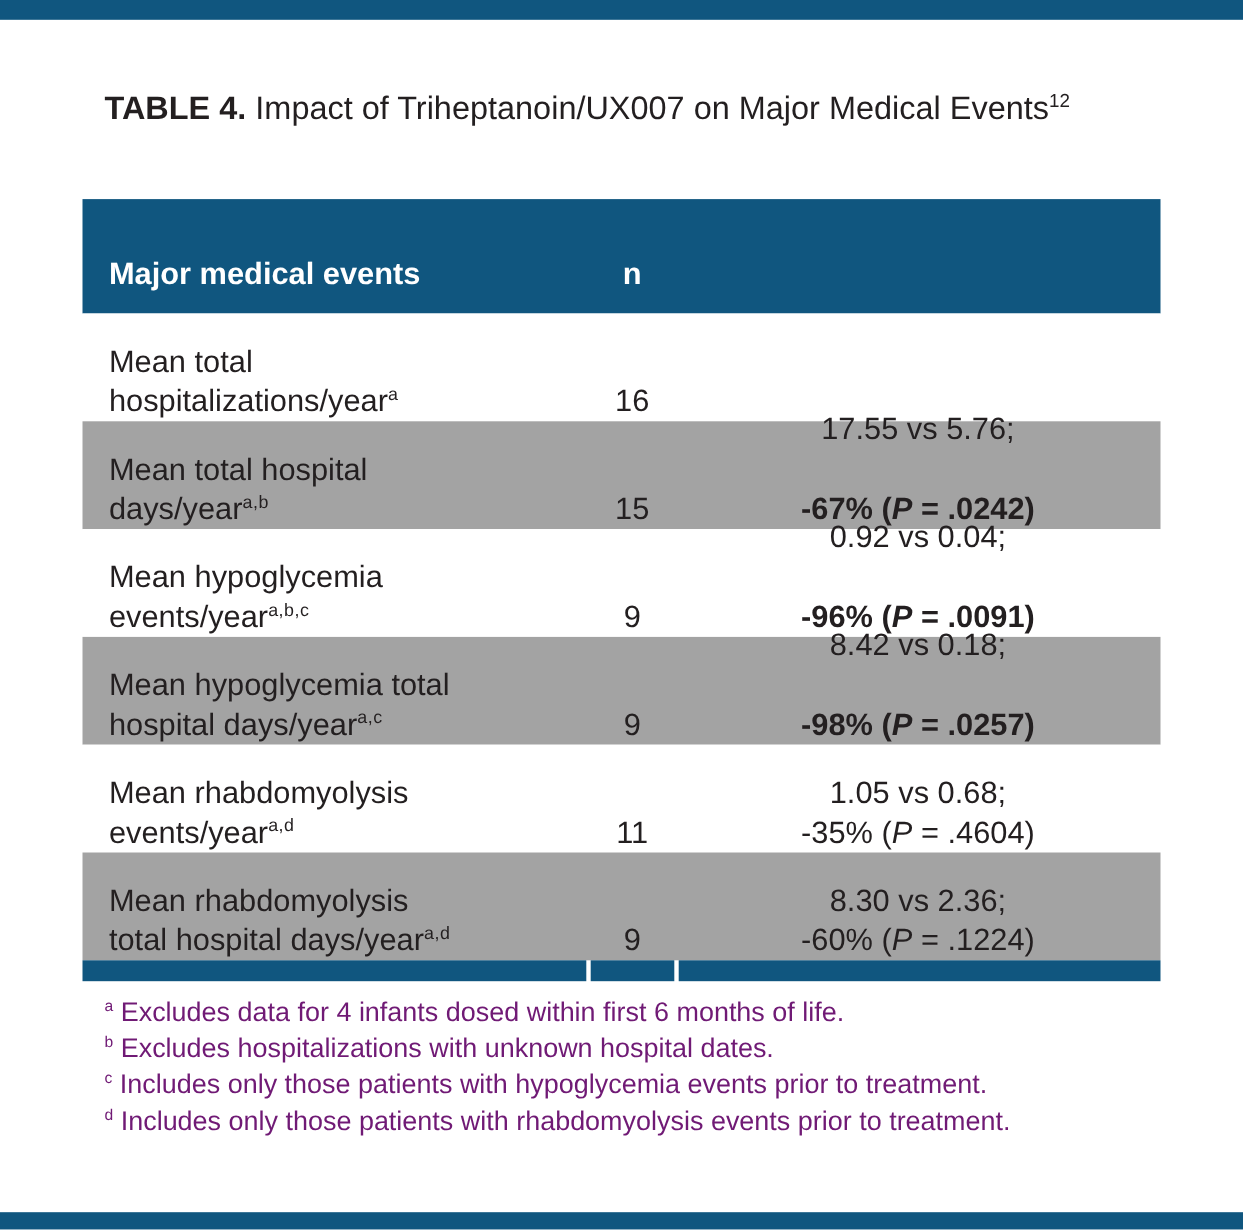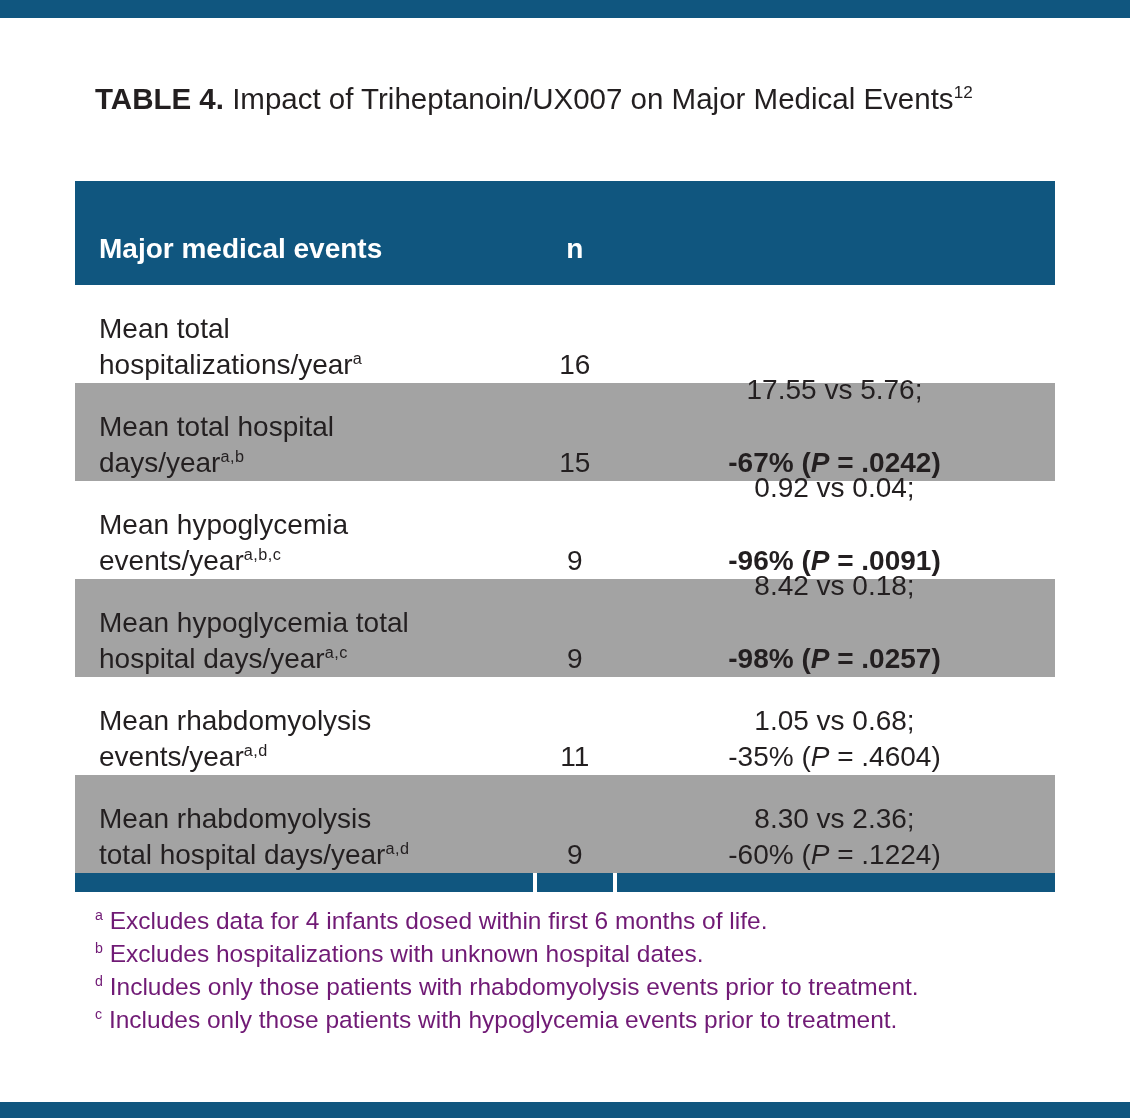--- a/index.html
+++ b/index.html
@@ -126,19 +126,19 @@
       <div class="s1"></div>
       <div class="s2"></div>
       <div class="s3"></div>
     </div>
 
   </div>
 
   <div class="footnotes">
     <div><sup>a</sup> <span>Excludes data for 4 infants dosed within first 6 months of life.</span></div>
     <div><sup>b</sup> <span>Excludes hospitalizations with unknown hospital dates.</span></div>
+    <div><sup>c</sup> <span>Includes only those patients with hypoglycemia events prior to treatment.</span></div>
     <div><sup>d</sup> <span>Includes only those patients with rhabdomyolysis events prior to treatment.</span></div>
-    <div><sup>c</sup> <span>Includes only those patients with hypoglycemia events prior to treatment.</span></div>
   </div>
 
   <div class="band band-bottom"></div>
 
 </div>
 
 </body></html>

